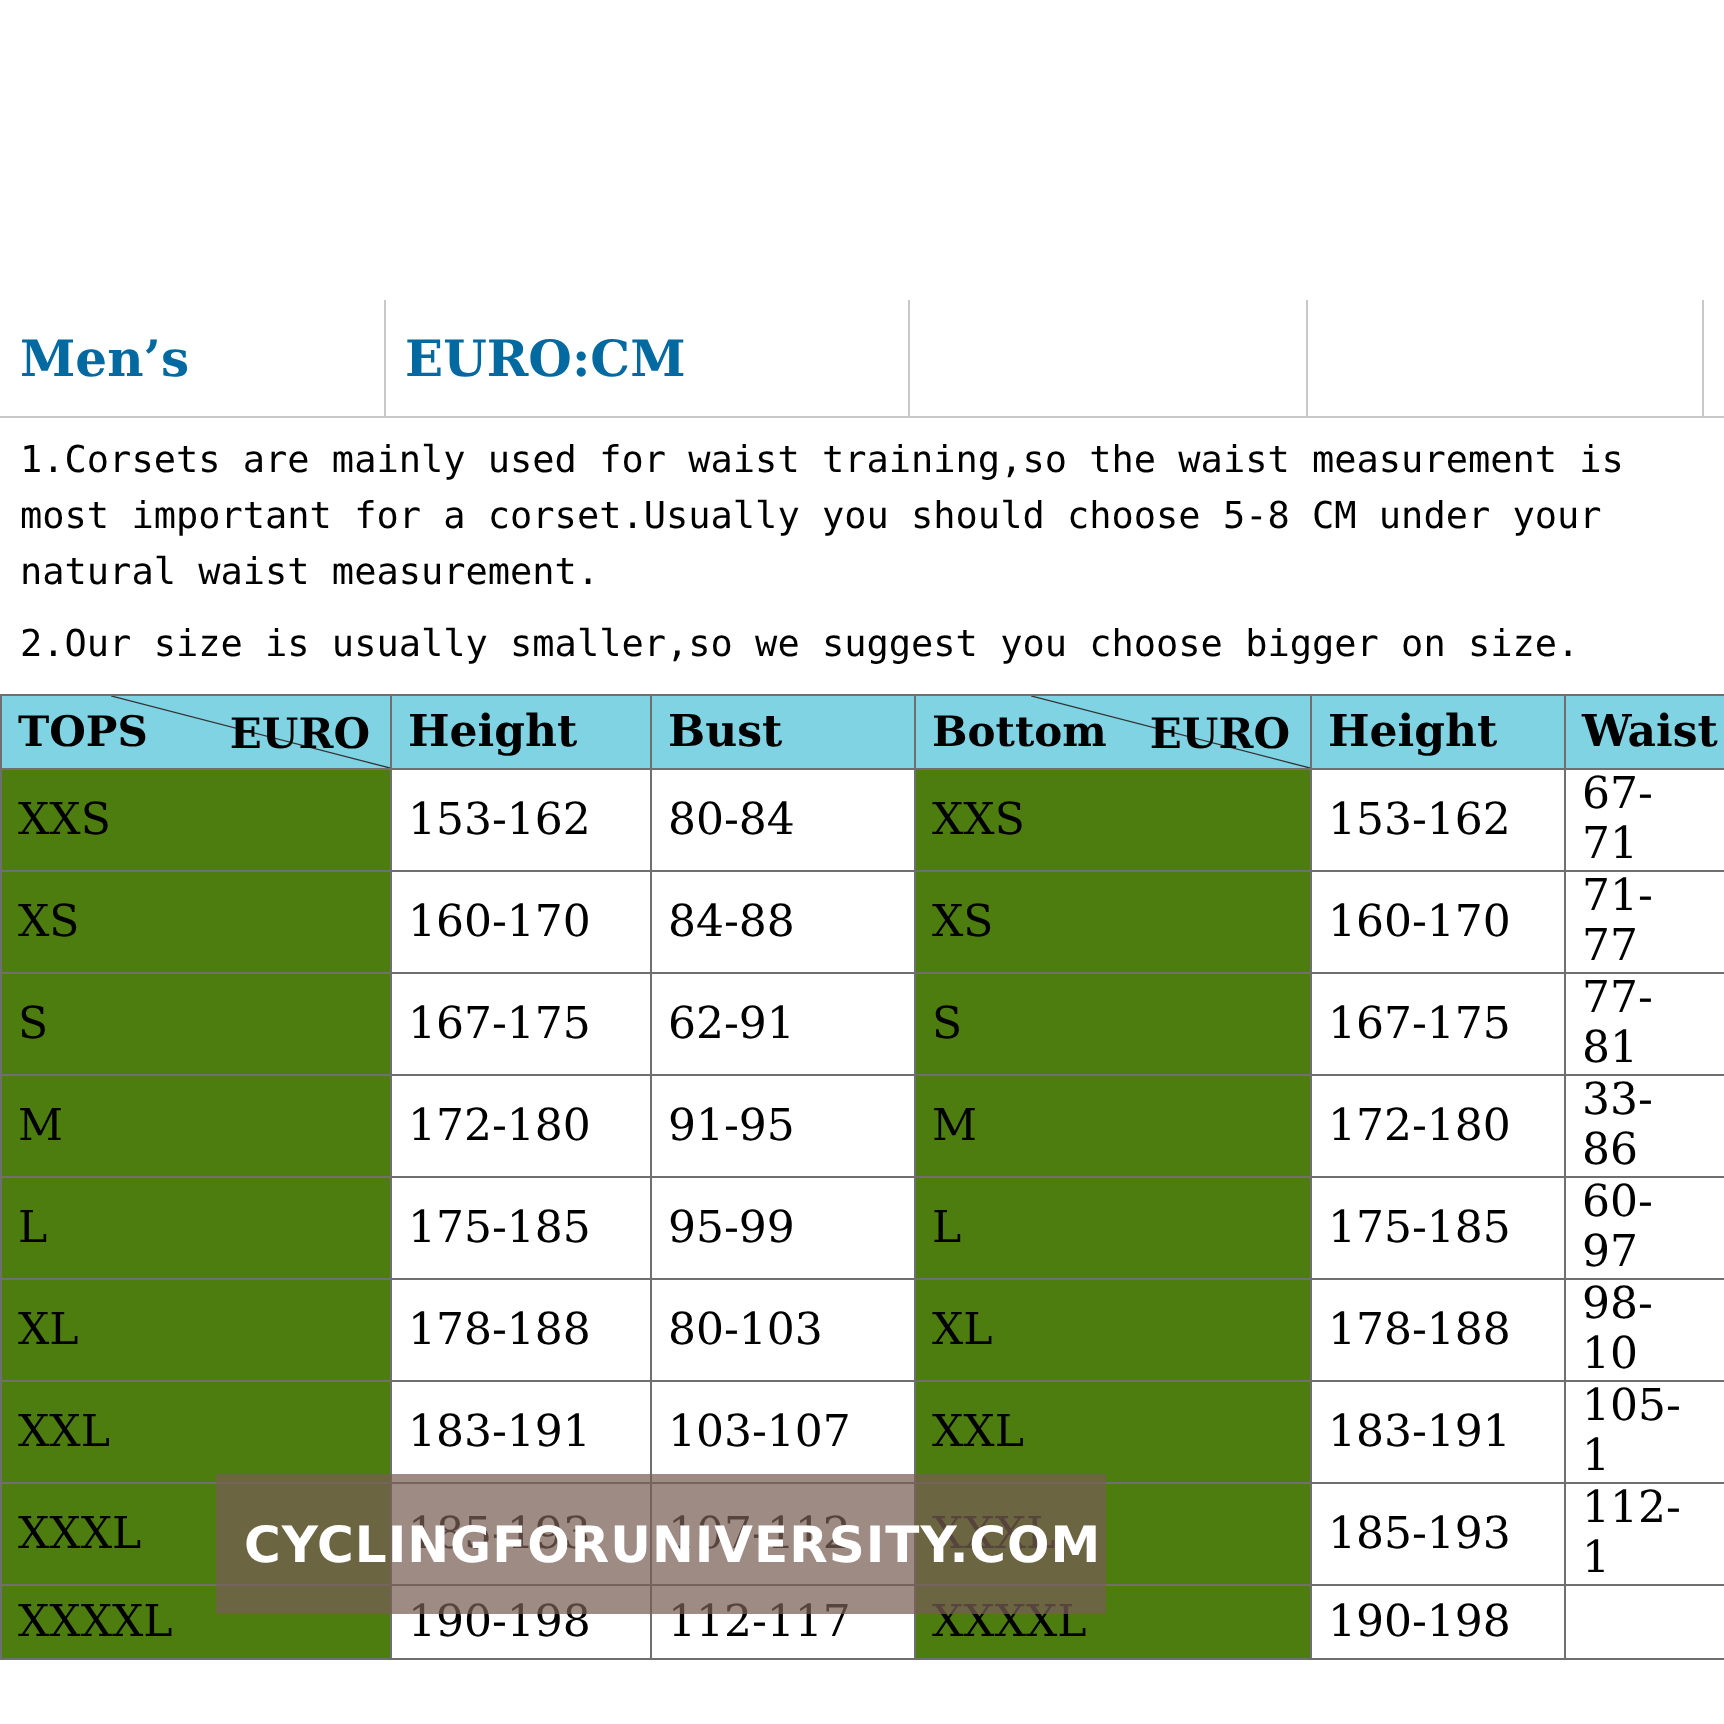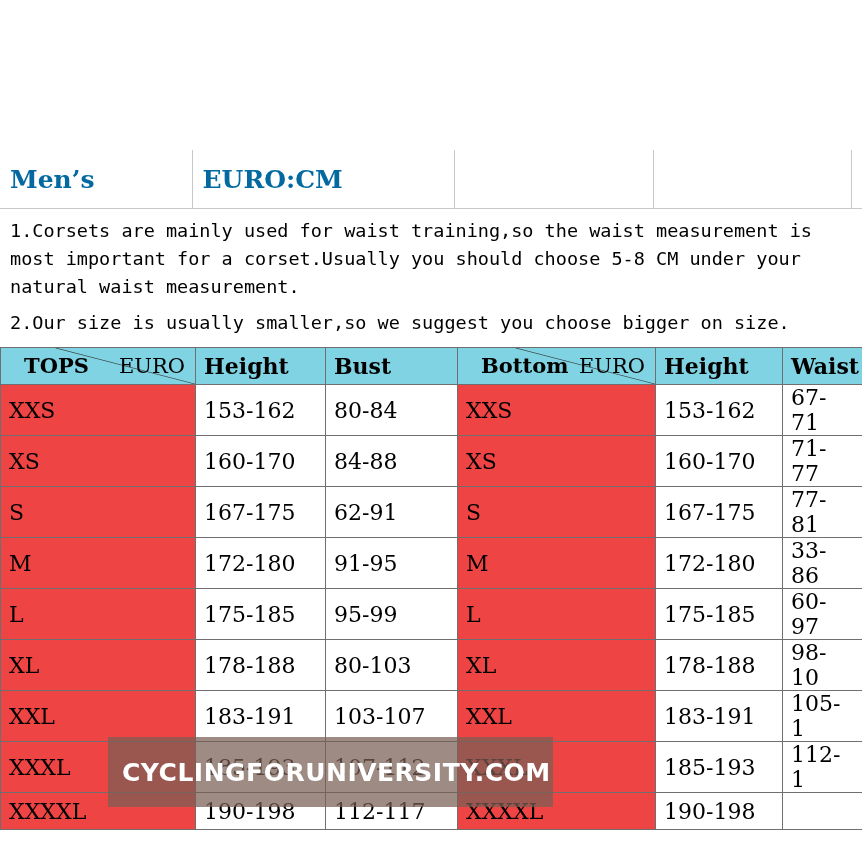--- a/index.html
+++ b/index.html
@@ -98,35 +98,35 @@
     position: relative;
     overflow: hidden;
   }
   .diag svg {
     position: absolute;
     left: 0; top: 0;
     width: 100%; height: 100%;
   }
   .diag .lab-tl {
     position: absolute;
-    left: 23px;
+    left: 8px;
     bottom: 6px;
     font-size: 21px;
     font-weight: bold;
   }
   .diag .lab-br {
     position: absolute;
     right: 10px;
     top: 6px;
     font-size: 21px;
-    font-weight: normal;
+    font-weight: bold;
   }
 
   td.sizecell {
-    background: #ef4444;
+    background: #4d7c0f;
     font-size: 22px;
   }
   td.datacell {
     background: #ffffff;
     font-size: 23px;
     font-family: "DejaVu Serif", serif;
   }
   td.sizecell .cellpad { padding-left: 8px; }
   td.datacell .cellpad { padding-left: 8px; }
 

